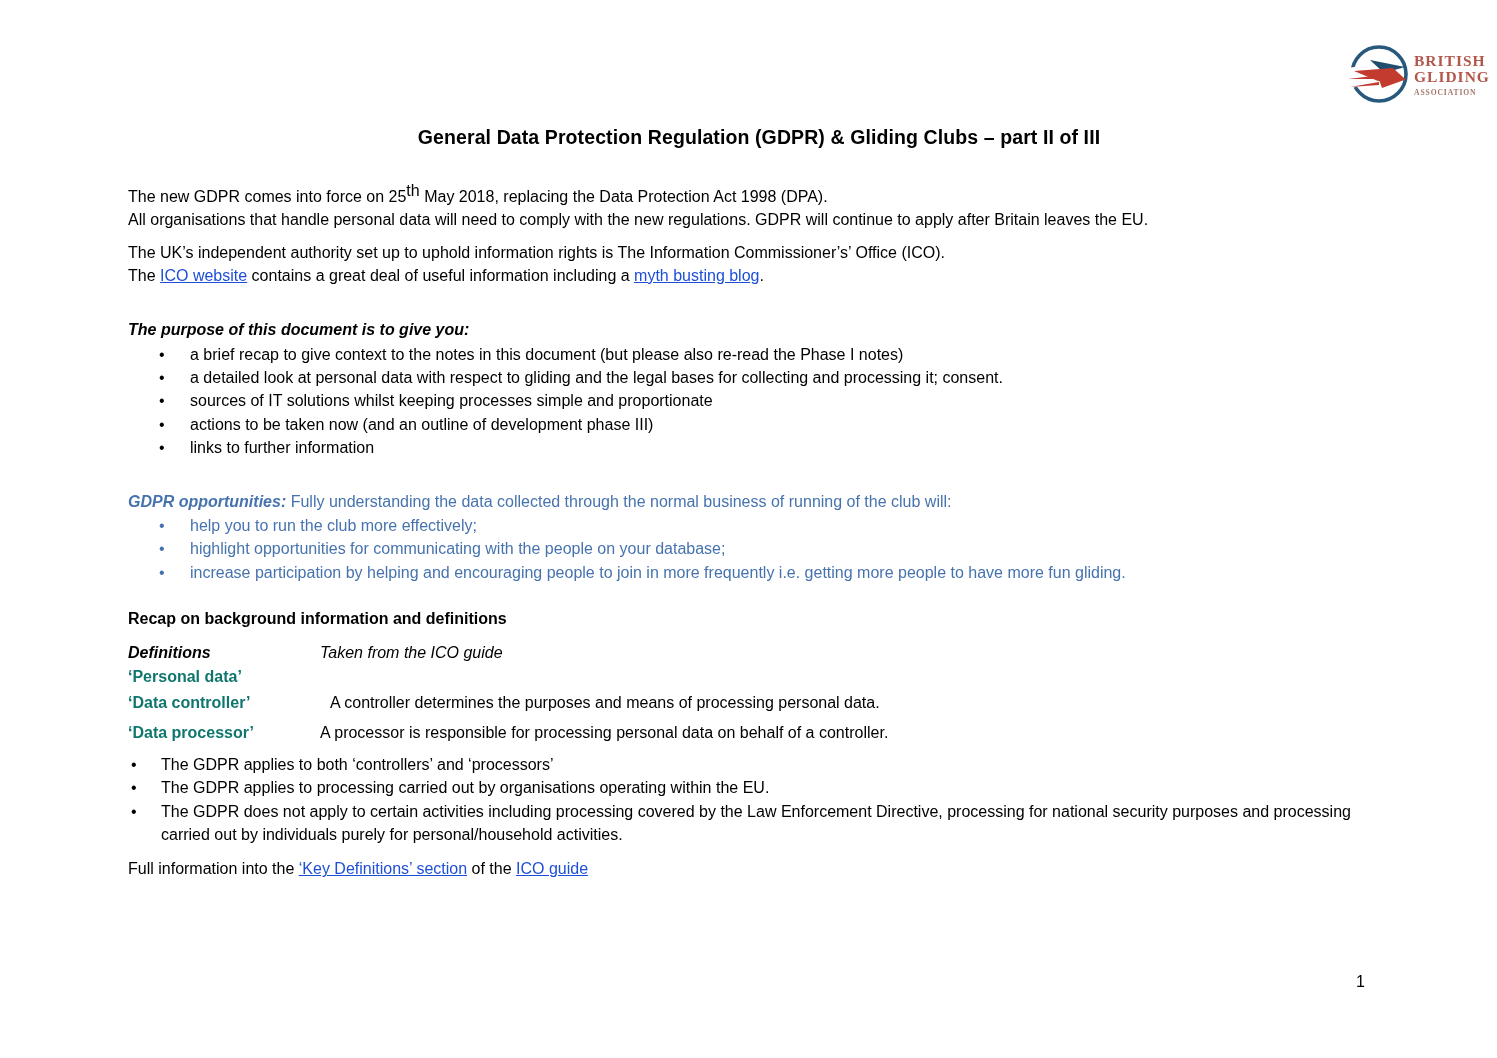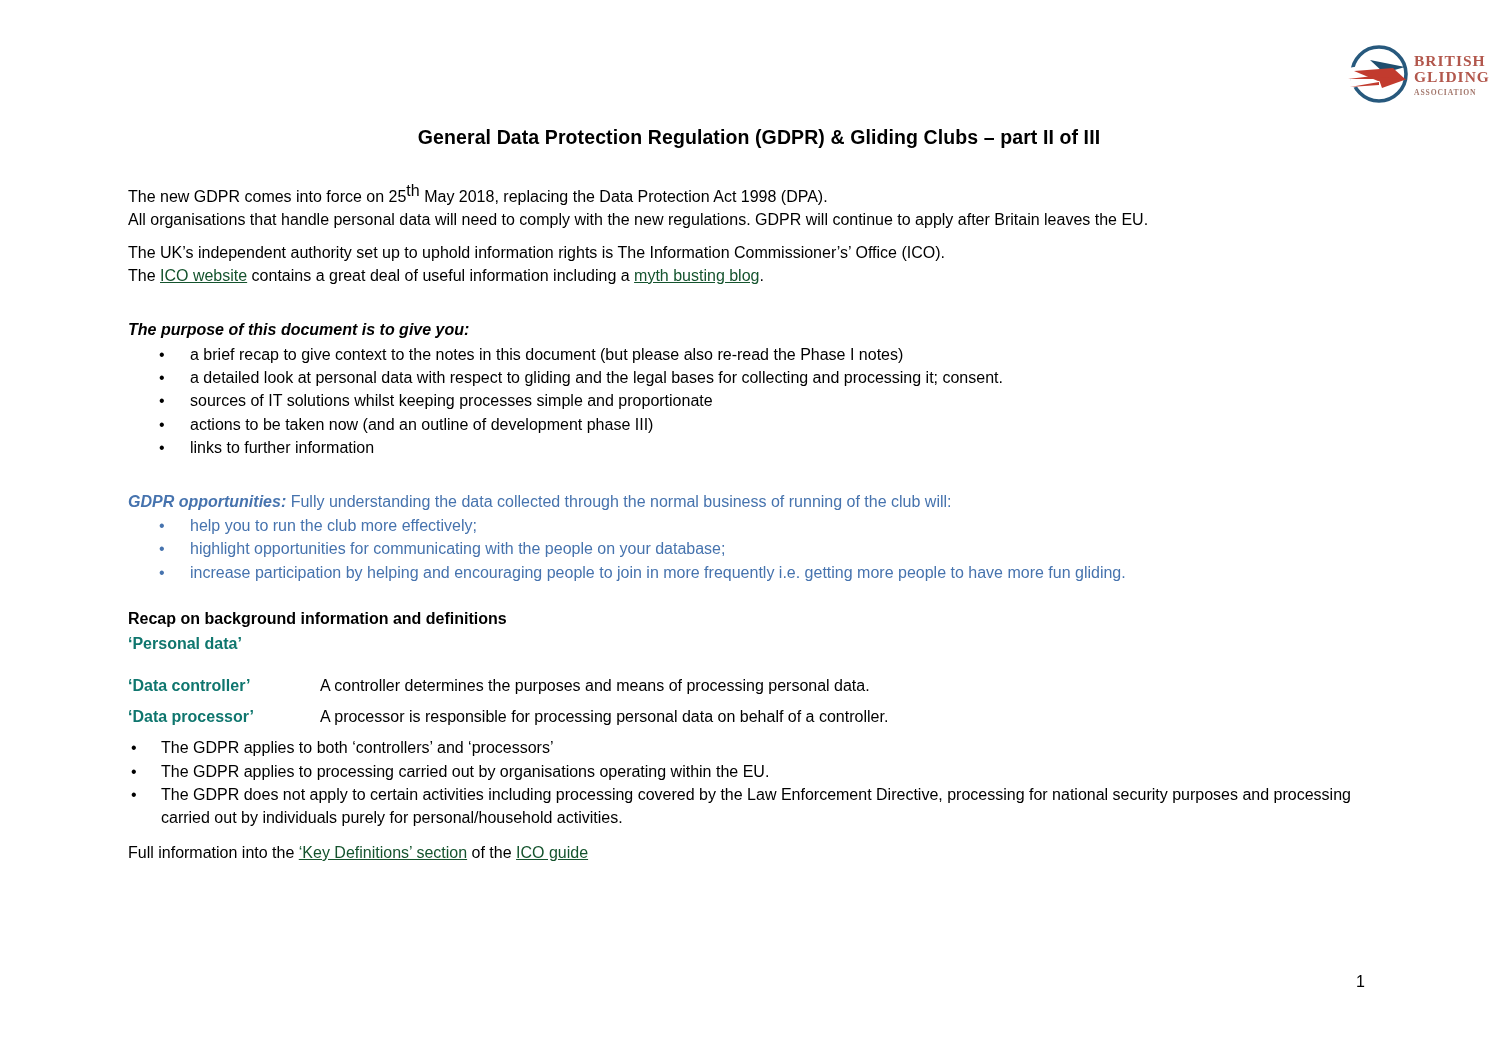--- a/index.html
+++ b/index.html
@@ -12,37 +12,37 @@
   .logo { position:absolute; left:1348px; top:42px; width:142px; height:64px;font-family:Liberation Serif, serif; }
   .content { position:absolute; left:128px; top:0; width:1262px; }
   h1.title {
     margin:125px 0 0 0; font-size:19.5px; line-height:24px;
     font-weight:bold; text-align:center; letter-spacing:0.1px;
   }
   p { margin:0; line-height:22.5px; }
   sup { font-size:16px; vertical-align:super; line-height:0; }
   .para-intro { margin-top:37px; }
   .para-ico { margin-top:11px; }
-  a.link { color:#14532d; text-decoration:underline; cursor:pointer; }
+  a.link { color:#1d4ed8; text-decoration:underline; cursor:pointer; }
   .purpose-heading { margin-top:32px; font-weight:bold; font-style:italic; }
   ul.bullets { margin:1px 0 0 0; padding:0; list-style:none; }
   ul.bullets li { position:relative; padding-left:62px; line-height:23.4px; width:1150px; }
   ul.bullets li::before { content:"\2022"; position:absolute; left:31px; top:0; }
   .opps { margin-top:31px; color:#4673AE; }
   .opps .opps-label { font-weight:bold; font-style:italic;text-align:right; }
   ul.bullets.blue li { color:#4673AE; }
   .recap-heading { margin-top:24px; font-weight:bold; }
   .def-row { display:flex; line-height:22.5px; }
   .def-row .term { width:192px; flex:0 0 192px; font-weight:bold; color:#0f766e; }
   .def-row .desc { width:1055px; }
   .def-row.header .term { color:#000; font-style:italic; }
   .def-row.header .desc { font-style:italic; }
   .def-header { margin-top:11px; }
   .def-personal { margin-top:2px; }
-  .def-controller { margin-top:20px; }
+  .def-controller { margin-top:3px;gap:10px; }
   .def-processor { margin-top:8px; }
   ul.bullets.tight { margin-top:8px; }
   ul.bullets.tight li { padding-left:33px; width:1190px; }
   ul.bullets.tight li::before { left:3px; }
   .para-footer { margin-top:12px; }
   .page-number { position:absolute; left:1356px; top:973px; font-size:16px; }
 </style>
 </head>
 <body>
 
@@ -86,20 +86,24 @@
       <p><span class="opps-label">GDPR opportunities:</span><span> Fully understanding the data collected through the normal business of running of the club will:</span></p>
       <ul class="bullets blue">
         <li>help you to run the club more effectively;</li>
         <li>highlight opportunities for communicating with the people on your database;</li>
         <li>increase participation by helping and encouraging people to join in more frequently i.e. getting more people to have more fun gliding.</li>
       </ul>
     </div>
 
     <p class="recap-heading">Recap on background information and definitions</p>
 
+    <div class="def-row header def-header">
+      <span class="term">Definitions</span>
+      <span class="desc">Taken from the ICO guide</span>
+    </div>
     <div class="def-row def-personal">
       <span class="term">‘Personal data’</span>
     </div>
     <div class="def-row def-controller">
       <span class="term">‘Data controller’</span>
       <span class="desc">A controller determines the purposes and means of processing personal data.</span>
     </div>
     <div class="def-row def-processor">
       <span class="term">‘Data processor’</span>
       <span class="desc">A processor is responsible for processing personal data on behalf of a controller.</span>

